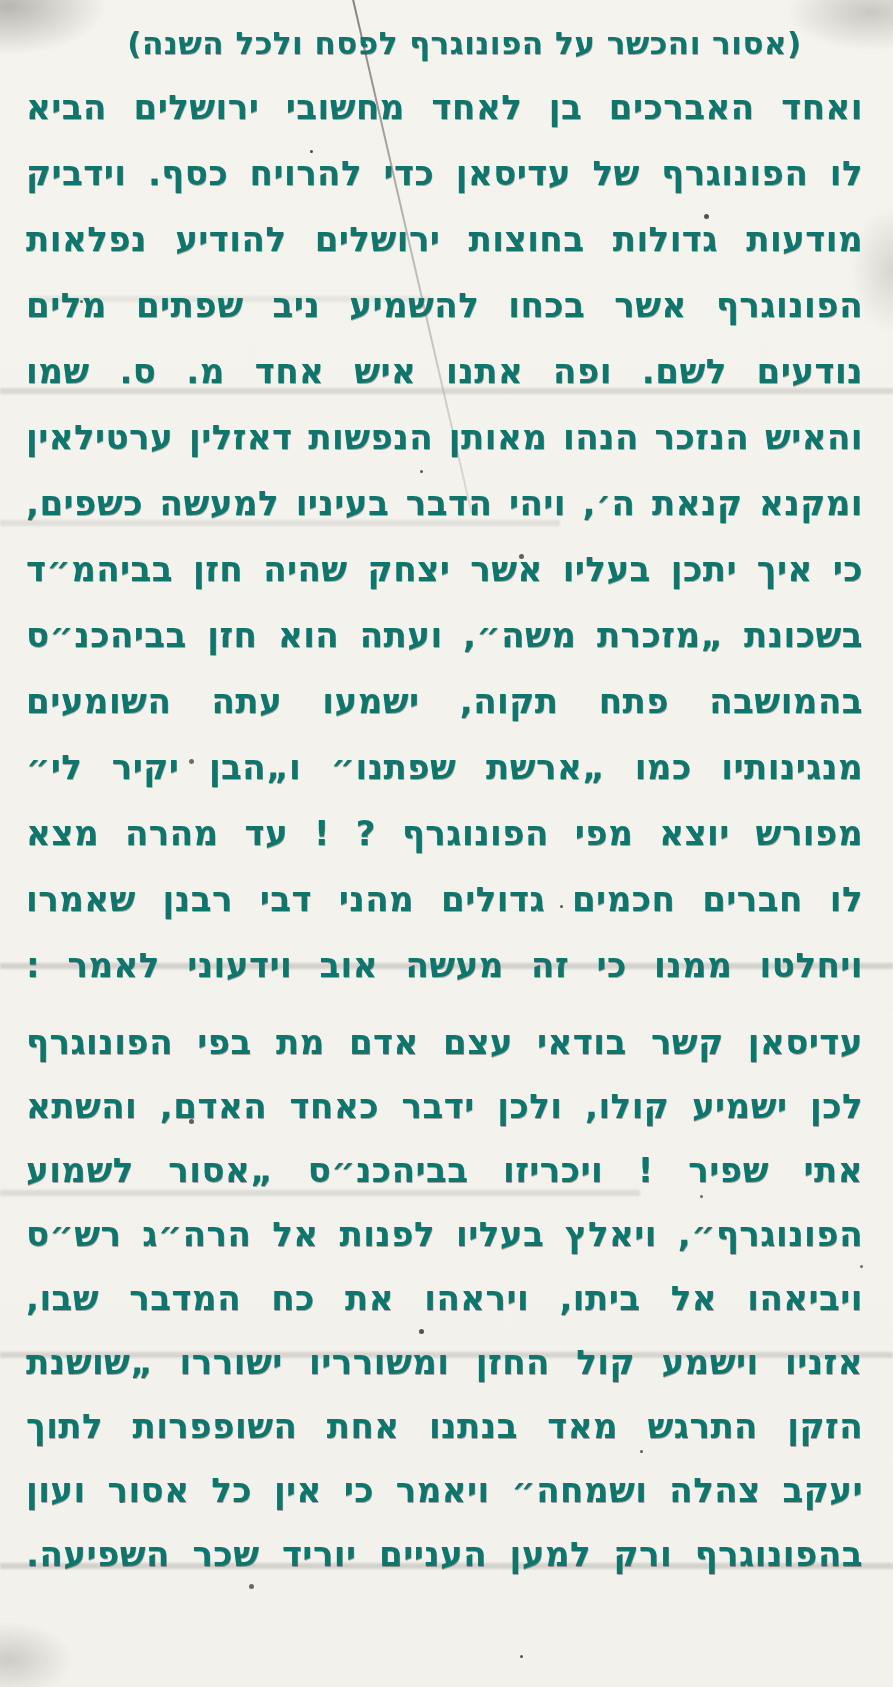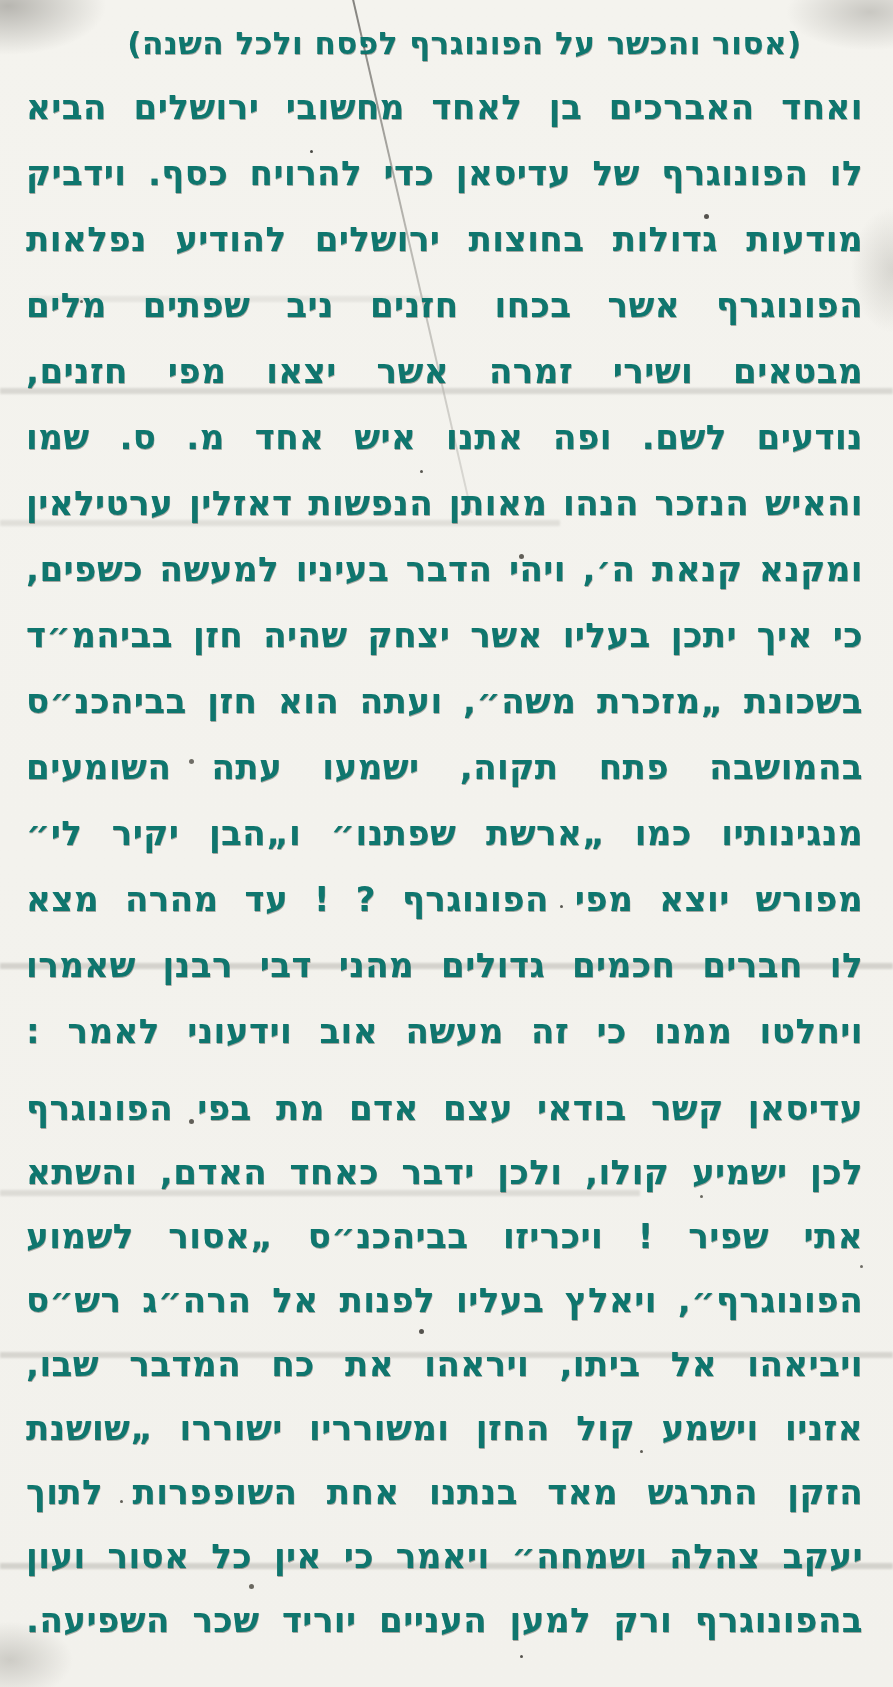--- a/index.html
+++ b/index.html
@@ -77,22 +77,21 @@
 <div class="specks"></div>
 
 <div class="content">
 
   <div class="title-line">(אסור והכשר על הפונוגרף לפסח ולכל השנה)</div>
 
   <div class="para first">
     <div class="text-line">ואחד האברכים בן לאחד מחשובי ירושלים הביא</div>
     <div class="text-line">לו הפונוגרף של עדיסאן כדי להרויח כסף. וידביק</div>
     <div class="text-line">מודעות גדולות בחוצות ירושלים להודיע נפלאות</div>
-    <div class="text-line">הפונוגרף אשר בכחו חזנים ניב שפתים מלים</div>
-    <div class="text-line">מבטאים ושירי זמרה אשר יצאו מפי חזנים,</div>
+    <div class="text-line">הפונוגרף אשר בכחו להשמיע ניב שפתים מלים</div>
     <div class="text-line">נודעים לשם. ופה אתנו איש אחד מ. ס. שמו</div>
     <div class="text-line">והאיש הנזכר הנהו מאותן הנפשות דאזלין ערטילאין</div>
     <div class="text-line">ומקנא קנאת ה׳, ויהי הדבר בעיניו למעשה כשפים,</div>
     <div class="text-line">כי איך יתכן בעליו אשר יצחק שהיה חזן בביהמ״ד</div>
     <div class="text-line">בשכונת „מזכרת משה״, ועתה הוא חזן בביהכנ״ס</div>
     <div class="text-line">בהמושבה פתח תקוה, ישמעו עתה השומעים</div>
     <div class="text-line">מנגינותיו כמו „ארשת שפתנו״ ו„הבן יקיר לי״</div>
     <div class="text-line">מפורש יוצא מפי הפונוגרף ? ! עד מהרה מצא</div>
     <div class="text-line">לו חברים חכמים גדולים מהני דבי רבנן שאמרו</div>
     <div class="text-line">ויחלטו ממנו כי זה מעשה אוב וידעוני לאמר :</div>

